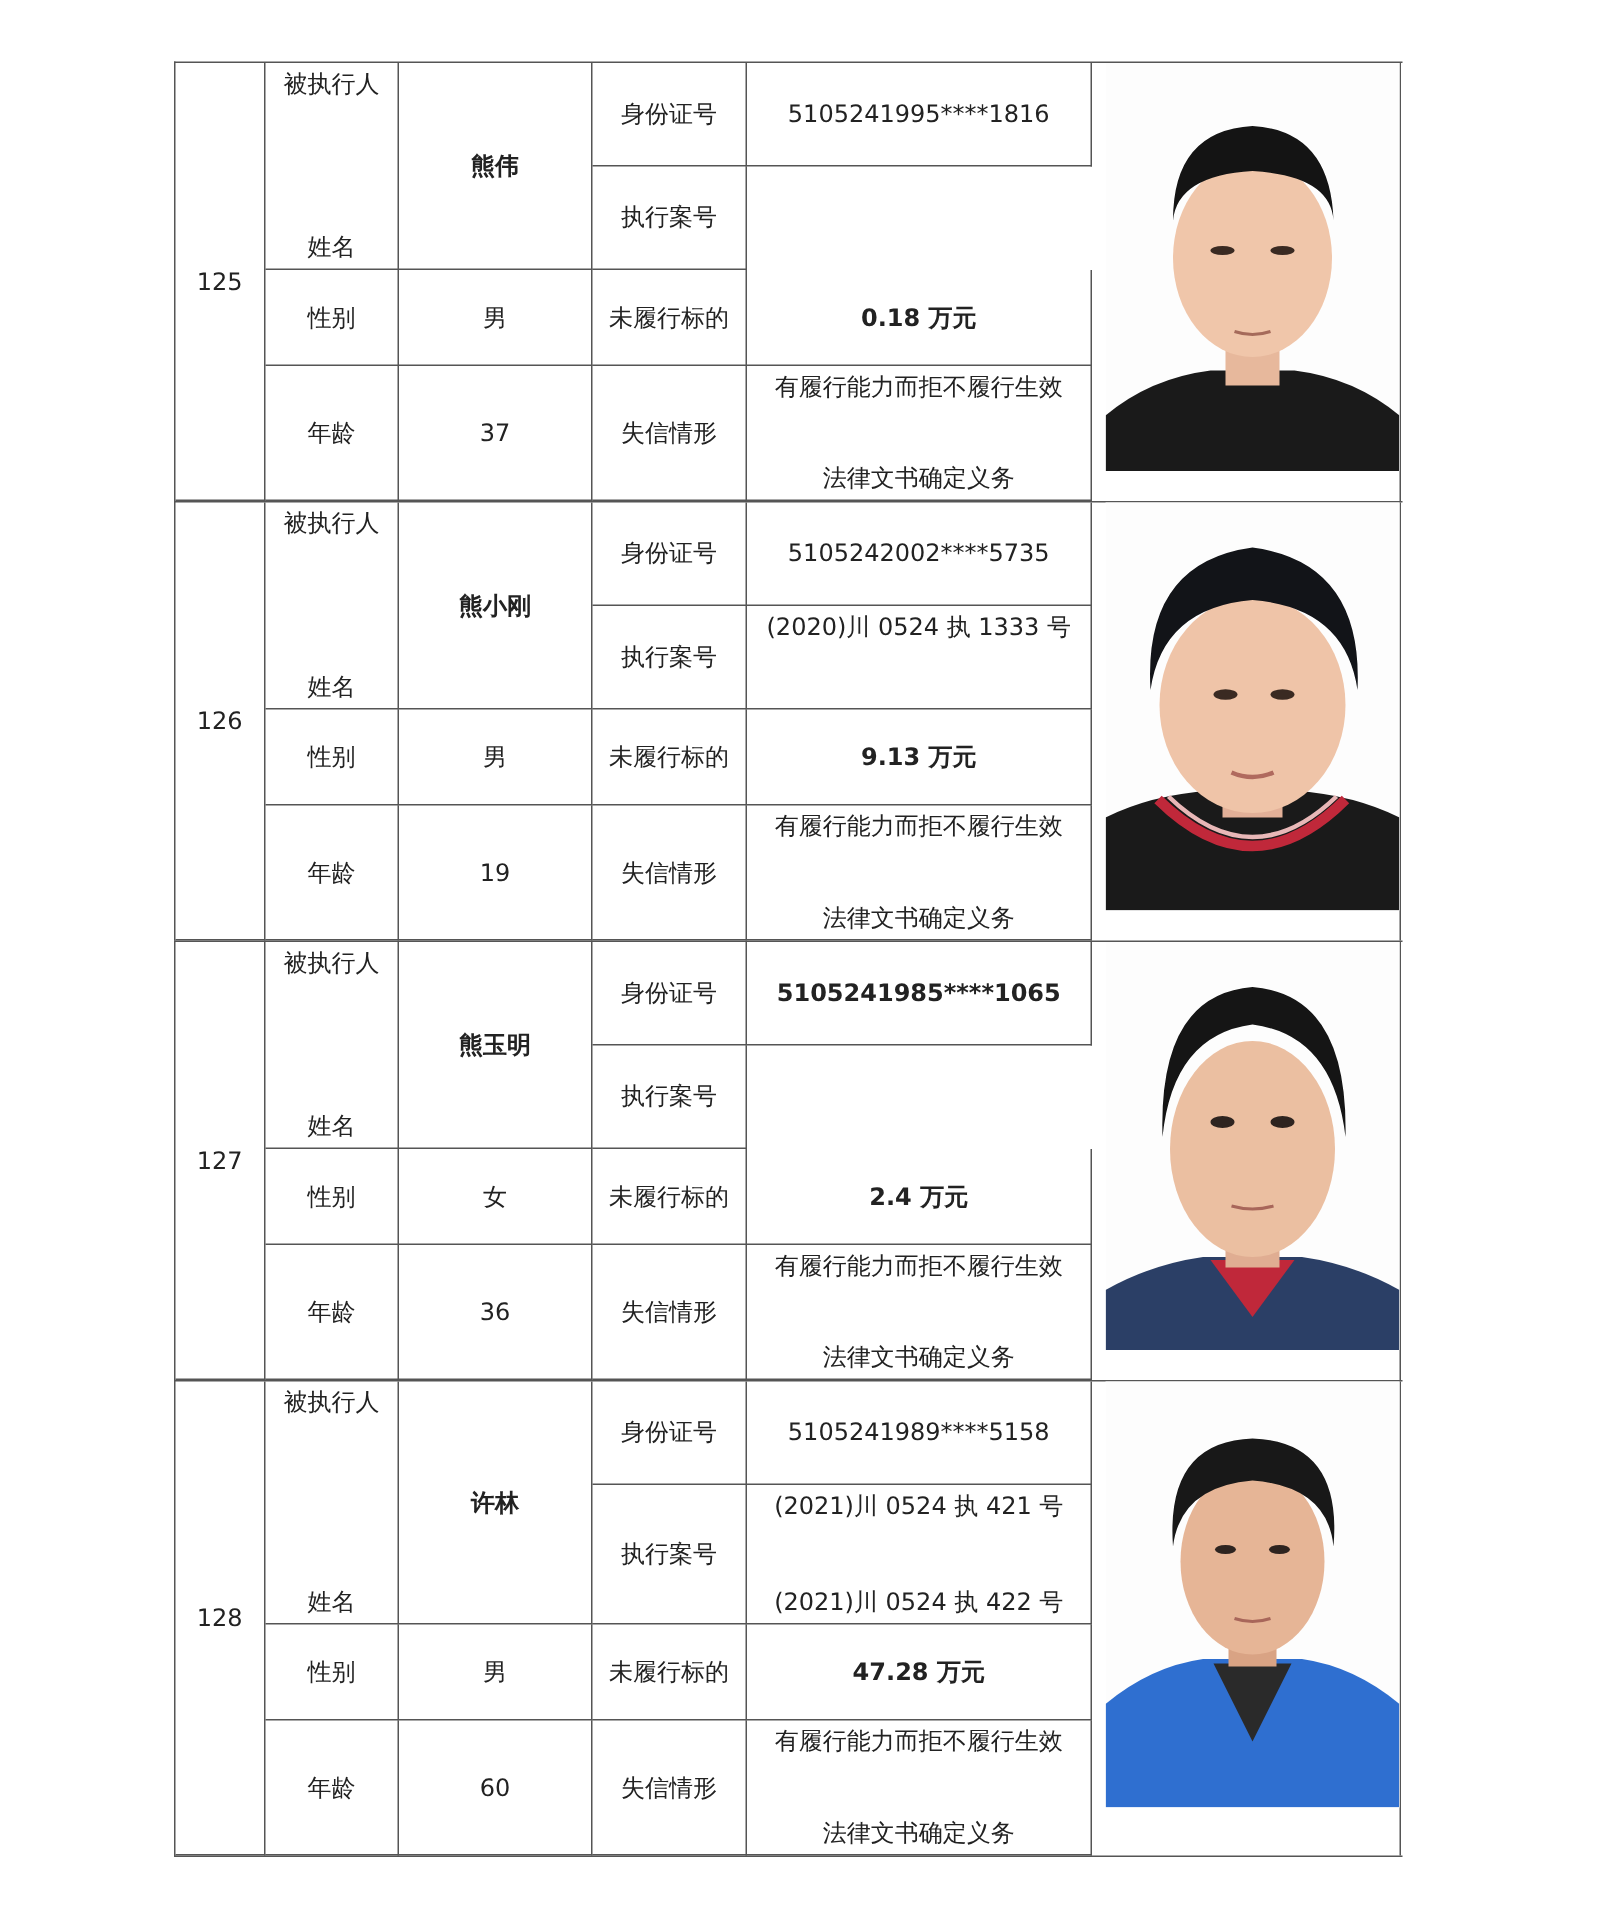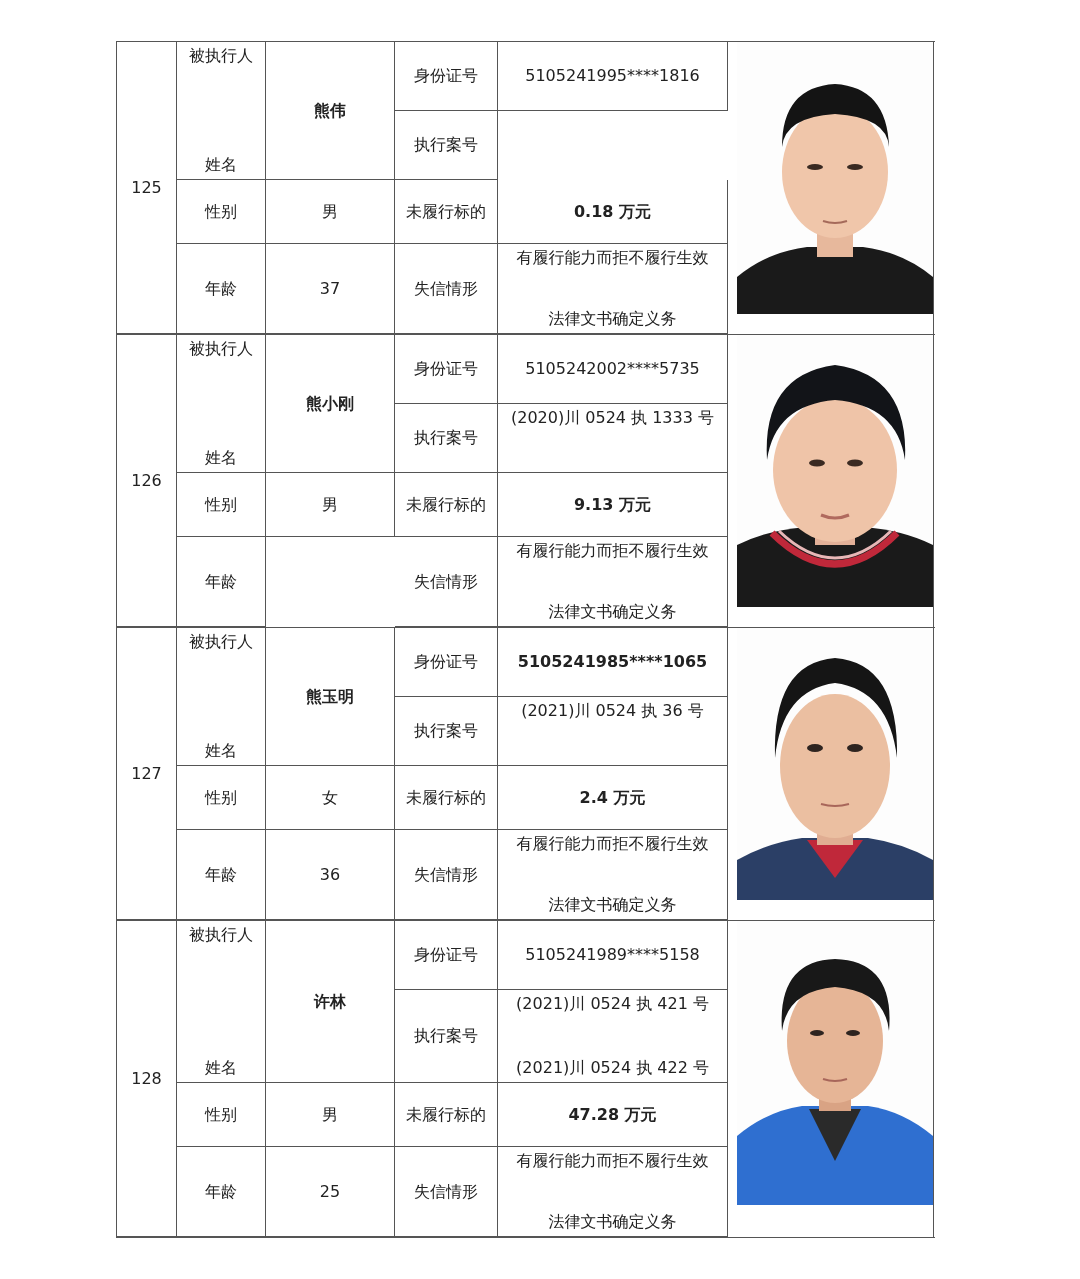--- a/index.html
+++ b/index.html
@@ -75,20 +75,21 @@
     <div class="cell" style="grid-row: 1; grid-column: 5;">5105242002****5735</div>
     <div class="cell" style="grid-row: 2; grid-column: 4;">执行案号</div>
     <div class="cell multi" style="grid-row: 2; grid-column: 5;">
       <span>(2020)川 0524 执 1333 号</span>
     </div>
     <div class="cell" style="grid-row: 3; grid-column: 2;">性别</div>
     <div class="cell" style="grid-row: 3; grid-column: 3;">男</div>
     <div class="cell" style="grid-row: 3; grid-column: 4;">未履行标的</div>
     <div class="cell bold" style="grid-row: 3; grid-column: 5;">9.13 万元</div>
     <div class="cell" style="grid-row: 4; grid-column: 2;">年龄</div>
+    <div class="cell" style="grid-row: 4; grid-column: 3;">19</div>
     <div class="cell" style="grid-row: 4; grid-column: 4;">失信情形</div>
     <div class="cell multi" style="grid-row: 4; grid-column: 5;">
       <span>有履行能力而拒不履行生效</span>
       <span>法律文书确定义务</span>
     </div>
     <div class="cell photo-cell" style="grid-row: 1 / 5; grid-column: 6;">
       <div class="photo">
         <svg width="196" height="272" viewBox="0 0 196 272">
           <rect width="196" height="272" fill="#fdfdfd"></rect>
           <path d="M0 272 L0 210 Q30 195 70 192 L126 192 Q166 195 196 210 L196 272 Z" fill="#1a1a1a"></path>
@@ -108,23 +109,20 @@
   <div class="record" style="grid-template-rows: 69px 69px 64px 90px;">
     <div class="cell no" style="grid-row: 1 / 5; grid-column: 1;">127</div>
     <div class="cell multi" style="grid-row: 1 / 3; grid-column: 2;">
       <span>被执行人</span>
       <span>姓名</span>
     </div>
     <div class="cell bold" style="grid-row: 1 / 3; grid-column: 3;">熊玉明</div>
     <div class="cell" style="grid-row: 1; grid-column: 4;">身份证号</div>
     <div class="cell" style="grid-row: 1; grid-column: 5; font-weight: bold;">5105241985****1065</div>
     <div class="cell" style="grid-row: 2; grid-column: 4;">执行案号</div>
-    <div class="cell multi" style="grid-row: 2; grid-column: 5;">
-      <span>(2021)川 0524 执 36 号</span>
-    </div>
     <div class="cell" style="grid-row: 3; grid-column: 2;">性别</div>
     <div class="cell" style="grid-row: 3; grid-column: 3;">女</div>
     <div class="cell" style="grid-row: 3; grid-column: 4;">未履行标的</div>
     <div class="cell bold" style="grid-row: 3; grid-column: 5;">2.4 万元</div>
     <div class="cell" style="grid-row: 4; grid-column: 2;">年龄</div>
     <div class="cell" style="grid-row: 4; grid-column: 3;">36</div>
     <div class="cell" style="grid-row: 4; grid-column: 4;">失信情形</div>
     <div class="cell multi" style="grid-row: 4; grid-column: 5;">
       <span>有履行能力而拒不履行生效</span>
       <span>法律文书确定义务</span>
@@ -158,21 +156,21 @@
     <div class="cell" style="grid-row: 2; grid-column: 4;">执行案号</div>
     <div class="cell multi" style="grid-row: 2; grid-column: 5; gap: 11px;">
       <span>(2021)川 0524 执 421 号</span>
       <span>(2021)川 0524 执 422 号</span>
     </div>
     <div class="cell" style="grid-row: 3; grid-column: 2;">性别</div>
     <div class="cell" style="grid-row: 3; grid-column: 3;">男</div>
     <div class="cell" style="grid-row: 3; grid-column: 4;">未履行标的</div>
     <div class="cell bold" style="grid-row: 3; grid-column: 5;">47.28 万元</div>
     <div class="cell" style="grid-row: 4; grid-column: 2;">年龄</div>
-    <div class="cell" style="grid-row: 4; grid-column: 3;">25</div>
+    <div class="cell" style="grid-row: 4; grid-column: 3;">60</div>
     <div class="cell" style="grid-row: 4; grid-column: 4;">失信情形</div>
     <div class="cell multi" style="grid-row: 4; grid-column: 5;">
       <span>有履行能力而拒不履行生效</span>
       <span>法律文书确定义务</span>
     </div>
     <div class="cell photo-cell" style="grid-row: 1 / 5; grid-column: 6;">
       <div class="photo" style="height:284px;">
         <svg width="196" height="284" viewBox="0 0 196 284">
           <rect width="196" height="284" fill="#fdfdfd"></rect>
           <path d="M0 284 L0 215 Q30 190 65 185 L131 185 Q166 190 196 215 L196 284 Z" fill="#2f6fd0"></path>

